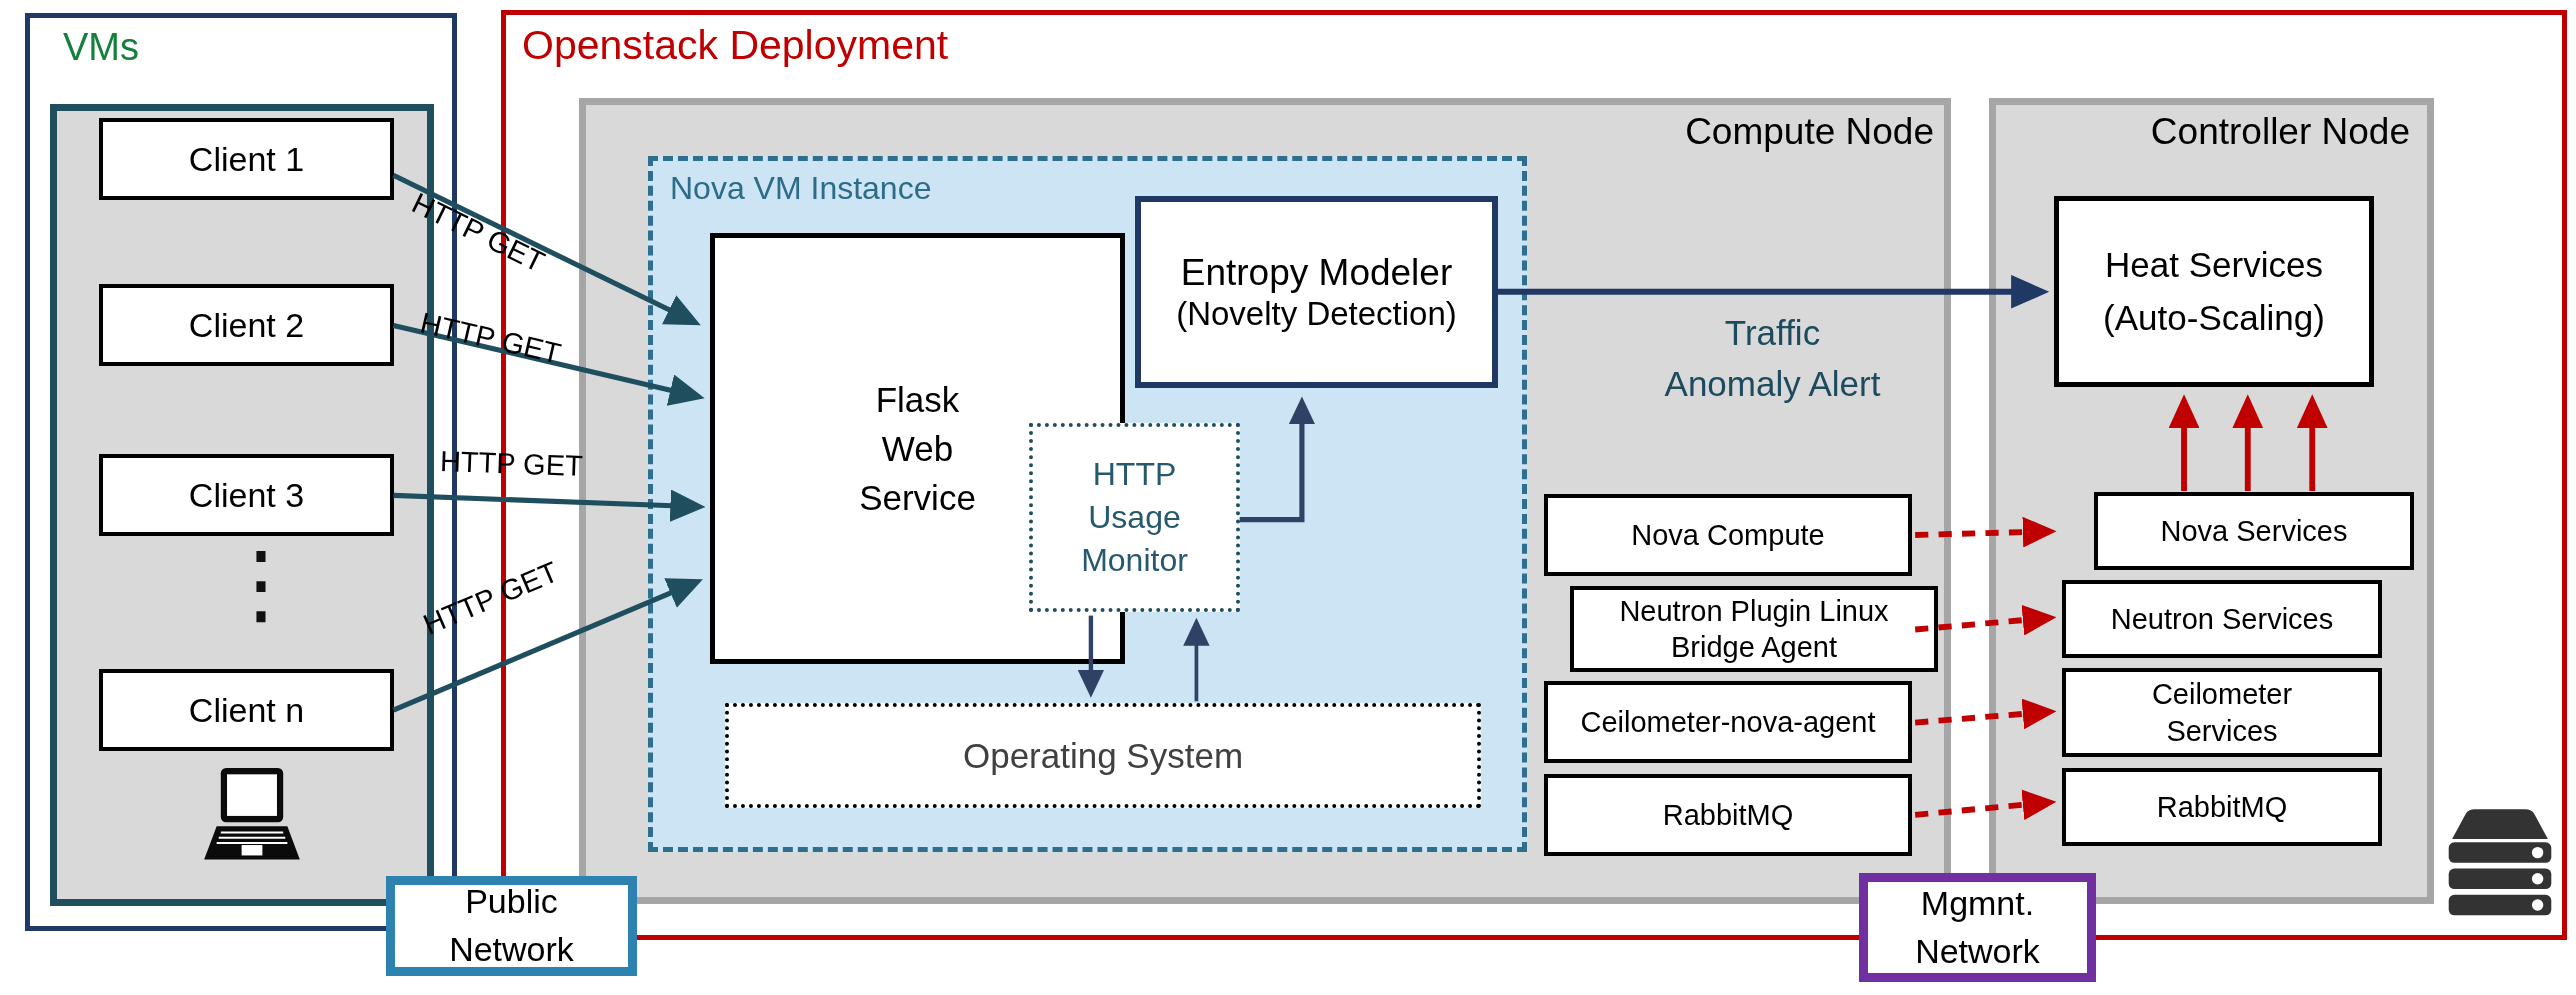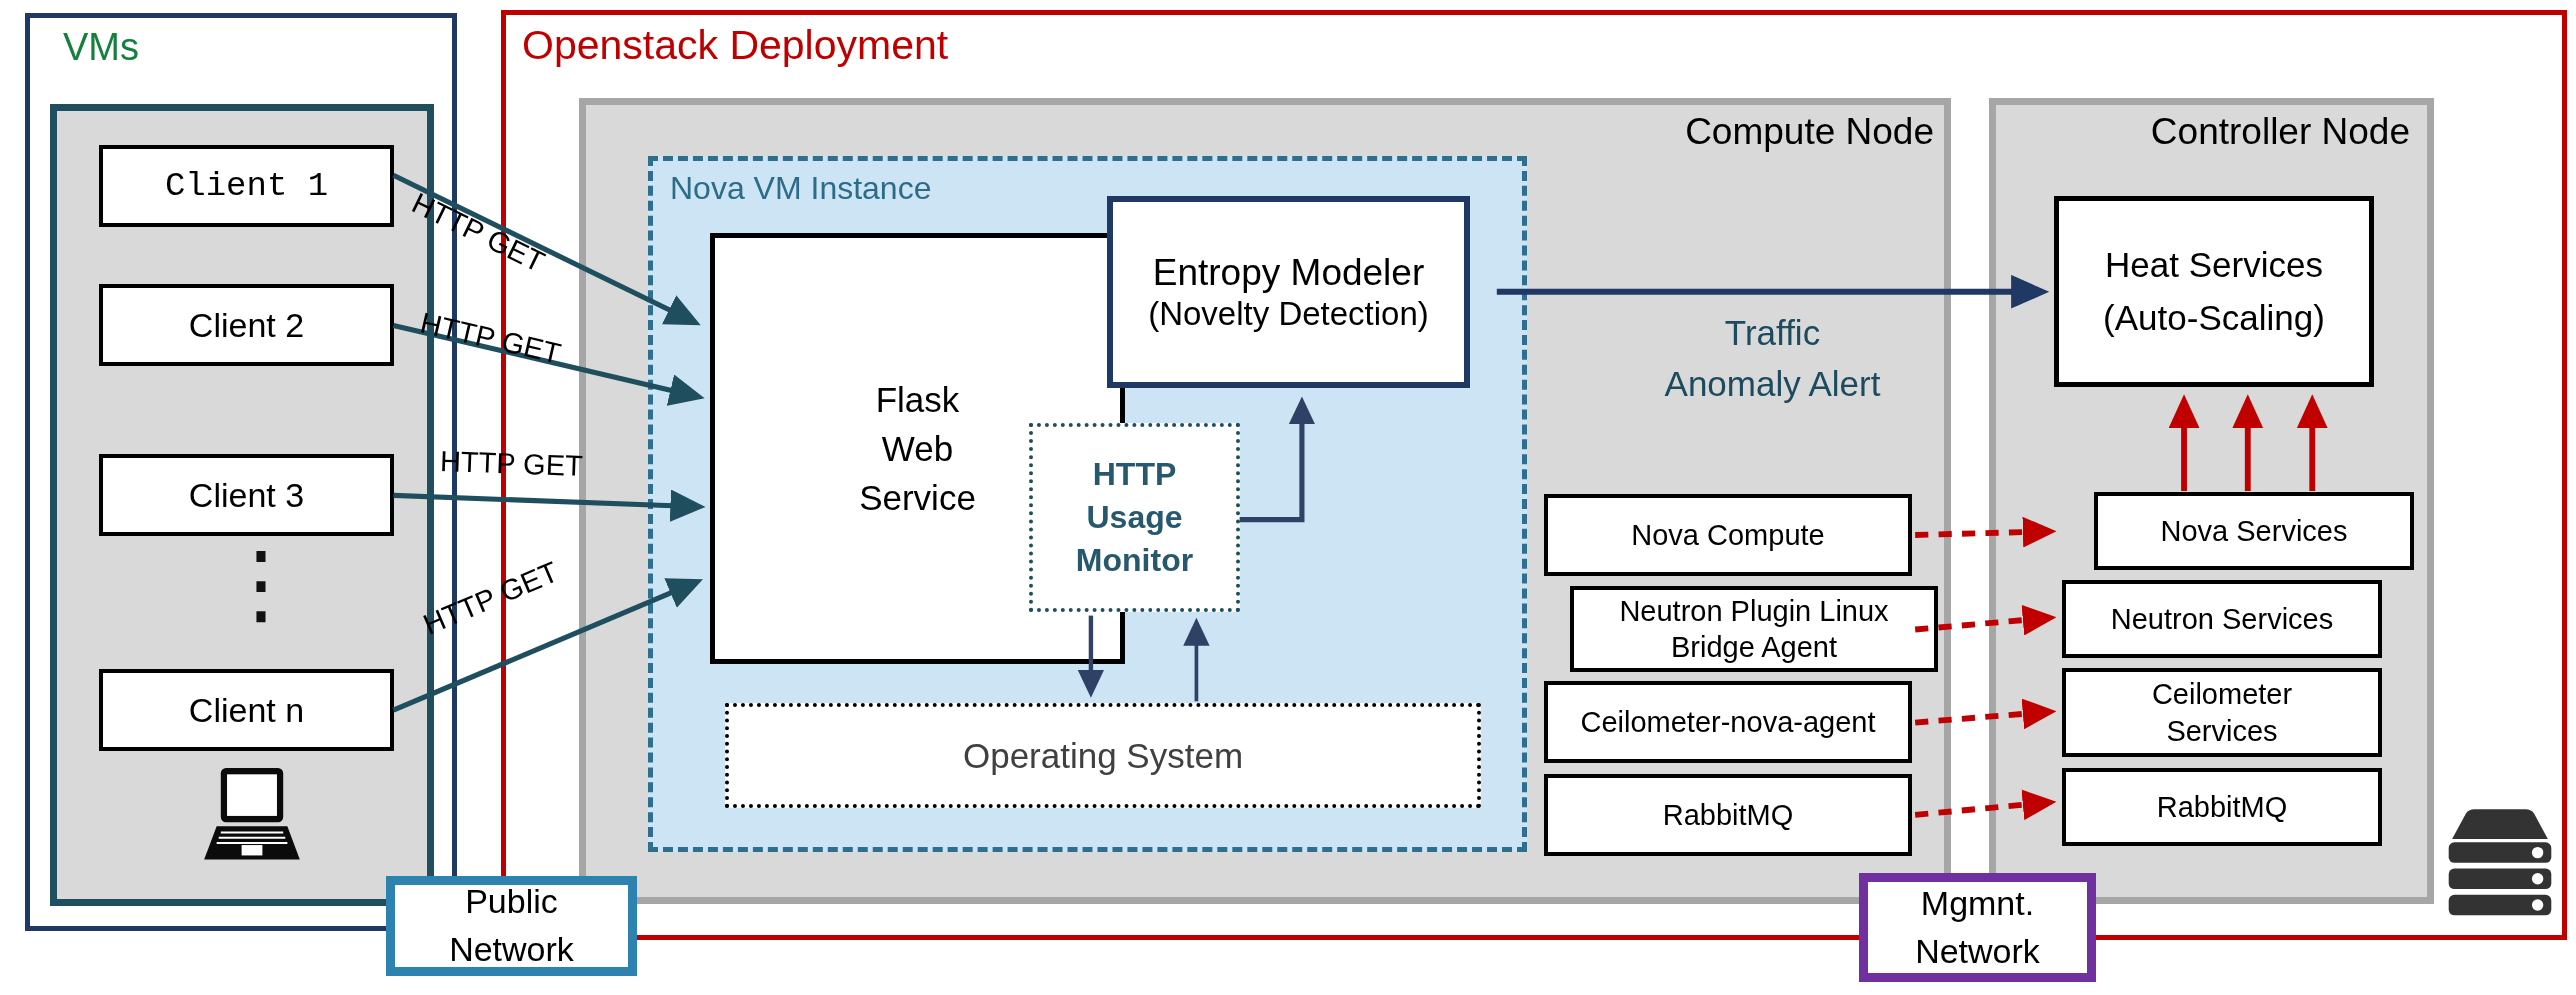--- a/index.html
+++ b/index.html
@@ -18,22 +18,22 @@
   .dots{left:217px;top:544px;width:59px;font-size:88px;line-height:0.9;color:#111;z-index:4;text-align:center;}
   .openstack-box{left:501px;top:10.3px;width:2066px;height:930px;border:5.9px solid #C00000;z-index:1;}
   .openstack-title{left:522px;top:22px;font-size:41px;color:#C00000;z-index:3;}
   .node-box{top:98px;height:806px;background:#D9D9D9;border:7.3px solid #A6A6A6;z-index:2;}
   .compute-box{left:579px;width:1372px;}
   .controller-box{left:1989px;width:445px;}
   .node-title{top:111px;width:366px;font-size:37px;text-align:right;z-index:3;}
   .nova-vm{left:648px;top:156px;width:879px;height:696px;background:#CDE4F4;border:5.1px dashed #2E6E8E;z-index:3;}
   .nova-vm-label{left:670px;top:170px;font-size:32px;color:#2B6C88;z-index:4;}
   .flask-box{left:710px;top:233px;width:415px;height:431px;background:#fff;border:5.1px solid #000;font-size:35px;line-height:1.4;z-index:4;}
-  .monitor-box{left:1029px;top:423px;width:211px;height:189px;background:#fff;border:4.4px dotted #1F4E5F;color:#27596E;font-size:32px;line-height:1.35;z-index:6;font-weight:bold;}
-  .entropy-box{left:1107px;top:196px;width:363px;height:192px;background:#fff;border:6.6px solid #1F3864;z-index:6;}
+  .monitor-box{left:1029px;top:423px;width:211px;height:189px;background:#fff;border:4.4px dotted #1F4E5F;color:#27596E;font-size:32px;line-height:1.35;z-index:6;}
+  .entropy-box{left:1135px;top:196px;width:363px;height:192px;background:#fff;border:6.6px solid #1F3864;z-index:6;}
   .entropy-line1{font-size:37px;}
   .entropy-line2{font-size:33px;margin-top:1px;}
   .os-box{left:725px;top:703px;width:756px;height:105px;background:#fff;border:4.4px dotted #000;color:#404040;font-size:35px;z-index:4;}
   .traffic{left:1626px;top:308px;width:293px;font-size:35px;line-height:1.45;color:#1C4A5E;text-align:center;z-index:4;}
   .heat-box{left:2054px;top:196px;width:320px;height:191px;background:#fff;border:5.1px solid #000;font-size:35px;line-height:1.5;z-index:4;}
   .svc{background:#fff;border:4.4px solid #000;font-size:29px;line-height:1.25;z-index:4;}
   .svc-c{left:1544px;width:368px;padding:0 14.7px;text-align:center;}
   .svc-k{left:2062px;width:320px;padding:0 32px;}
   .net-box{background:#fff;font-size:34px;line-height:1.4;z-index:30;}
   .public-box{left:386px;top:876px;width:251px;height:100px;border:9.5px solid #2E82B0;}
@@ -44,21 +44,21 @@
 </style>
 </head>
 <body>
 
 <div id="canvas">
 
   <div class="abs vms-box"></div>
   <div class="abs vms-label">VMs</div>
   <div class="abs vm-inner"></div>
 
-  <div class="abs client center" style="top:145px;font-family:Liberation Mono, monospace;">
+  <div class="abs client center" style="top:118px;">
       <span>Client 1</span>
     </div>
   <div class="abs client center" style="top:284px;">
       <span>Client 2</span>
     </div>
   <div class="abs client center" style="top:454px;">
       <span>Client 3</span>
     </div>
   <div class="abs client center" style="top:669px;">
       <span>Client n</span>

